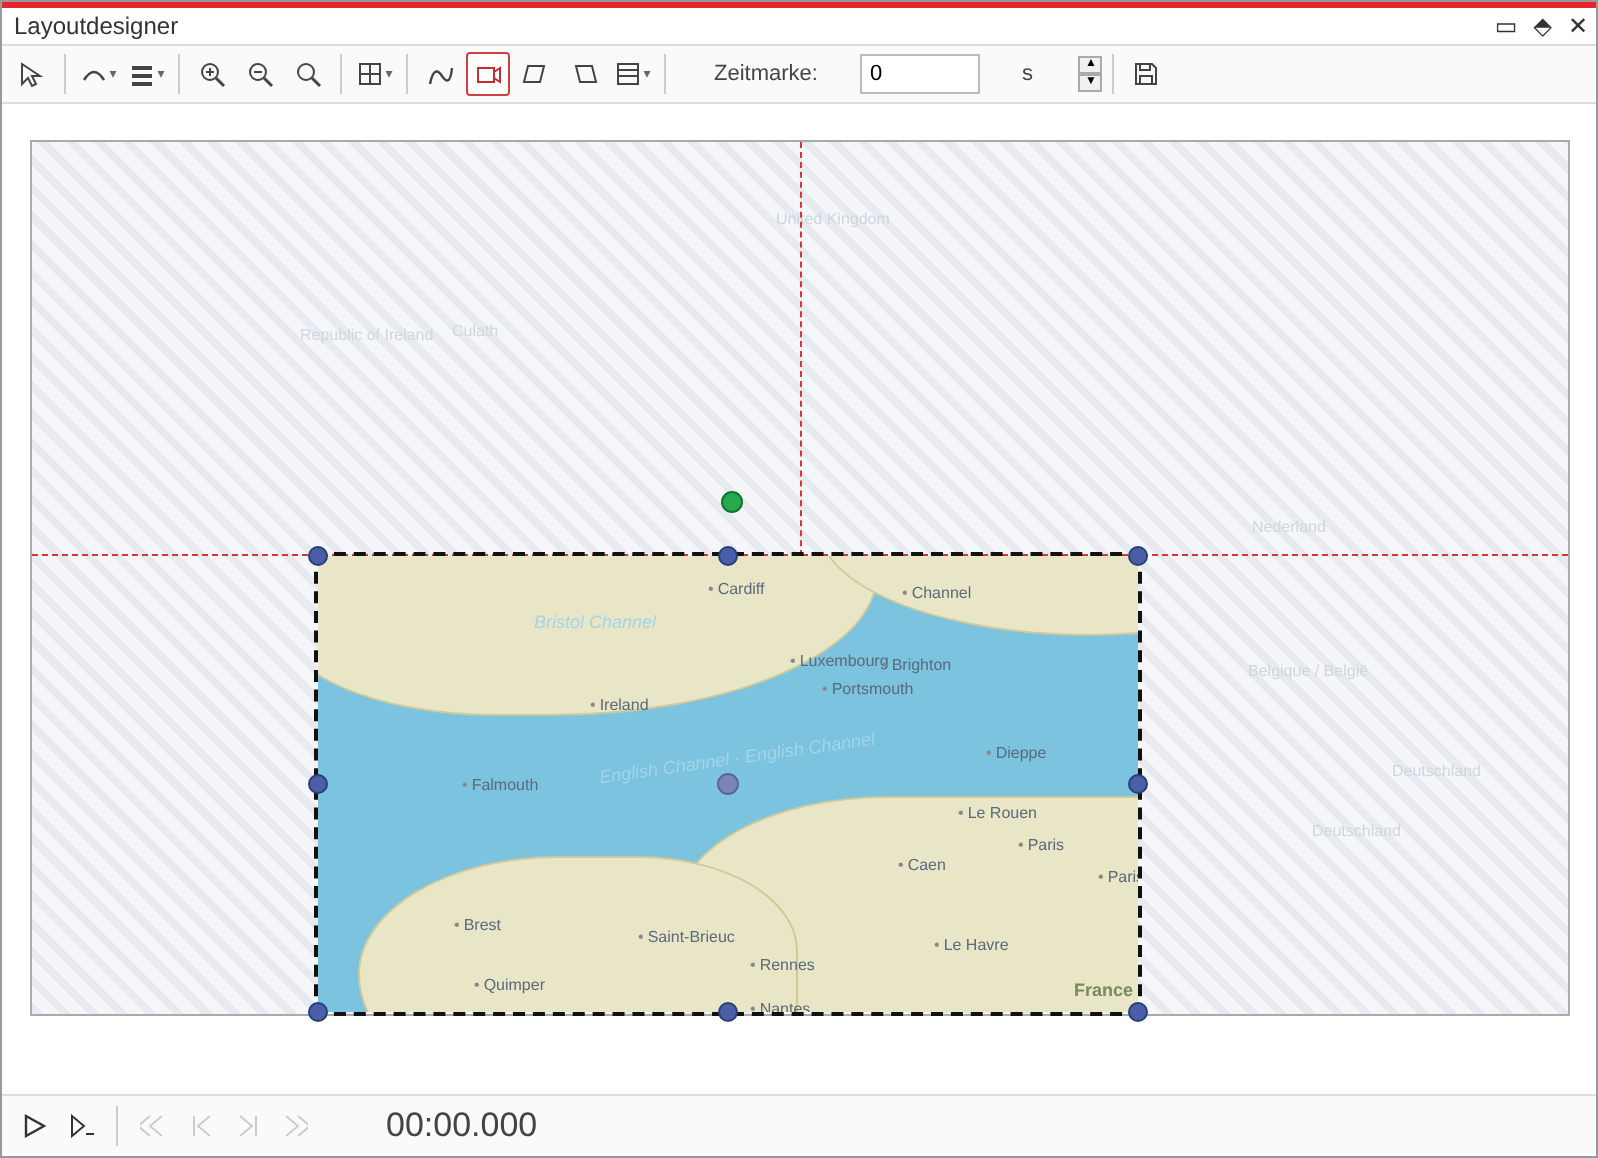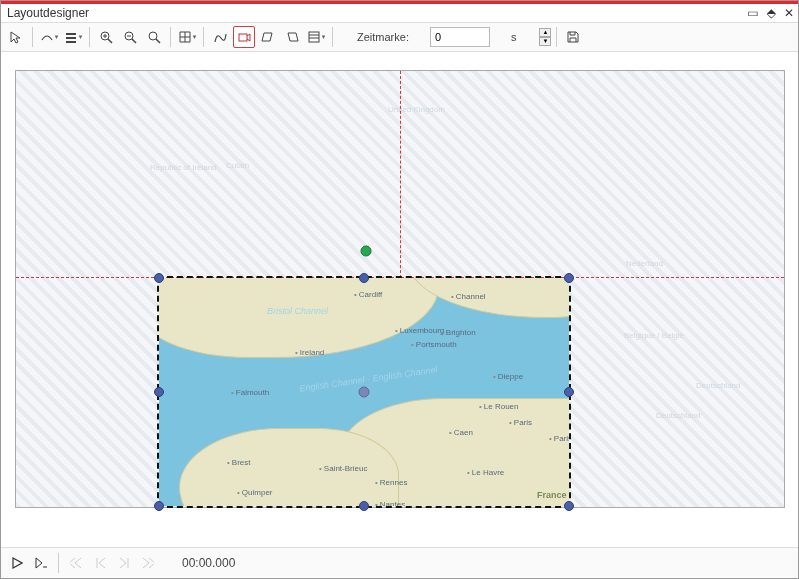--- a/index.html
+++ b/index.html
@@ -52,21 +52,21 @@
 .pivot { position: absolute; width: 11px; height: 11px; background: #2aa850; border: 1px solid #0a7830; border-radius: 50%; transform: translate(-50%, -50%); z-index: 5; }
 .center { position: absolute; width: 11px; height: 11px; background: #7a88b8; border: 1px solid #5a6898; border-radius: 50%; transform: translate(-50%, -50%); z-index: 5; }
 
 
 .bg-label { position: absolute; font-size: 8px; color: #cfd6de; }
 
 
 .bottombar { height: 30px; border-top: 1px solid #ddd; display: flex; align-items: center; padding: 0 6px; gap: 4px; background: #fafafa; }
 .bbtn { width: 20px; height: 20px; display: flex; align-items: center; justify-content: center; cursor: pointer; color: #555; }
 .bbtn.disabled { color: #ccc; cursor: default; }
-.time { font-size: 12px; color: #444; margin-left: 20px; font-family: "Segoe UI", Arial; }
+.time { font-size: 17px; color: #444; margin-left: 31px; font-family: "Segoe UI", Arial; }
 
 svg { display: block; }
 </style>
 </head>
 <body>
 
 <div class="titlebar">
   <span>Layoutdesigner</span>
   <div class="controls">
     <span>▭</span>

